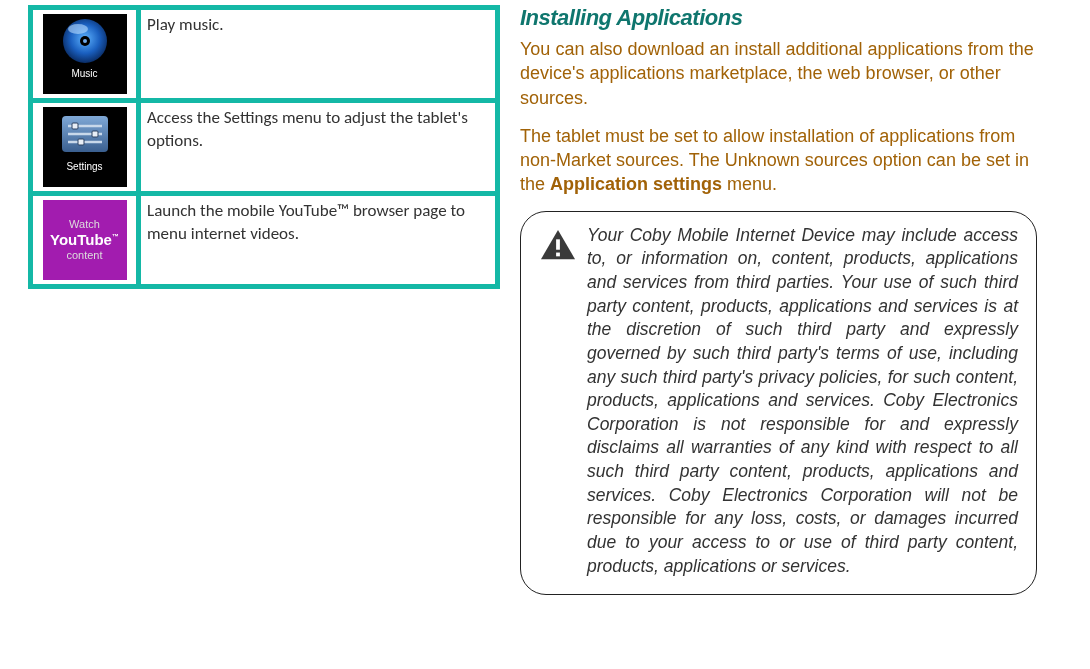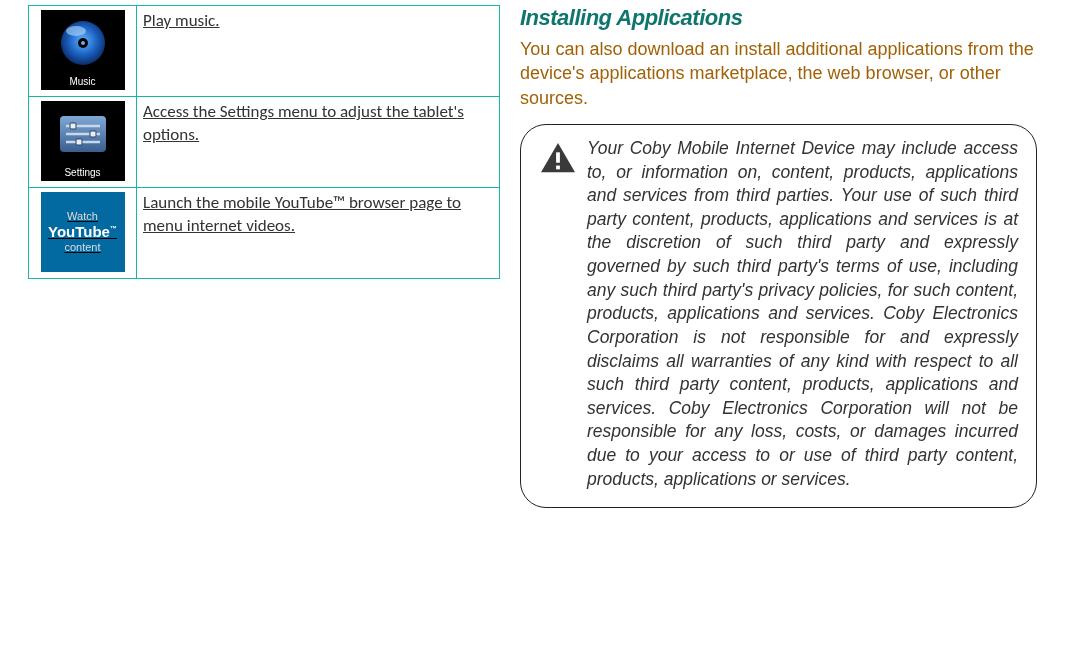--- a/index.html
+++ b/index.html
@@ -21,24 +21,23 @@
     }
     .right-col {
       width: 555px;
       padding: 5px 28px 5px 10px;
     }
     .app-table {
       border-collapse: collapse;
       width: 100%;
     }
     .app-table td {
-      border: 1px solid #14b8a6;
+      border: 5px solid #14b8a6;
       padding: 4px 6px;
       vertical-align: top;
-      text-decoration: underline;
     }
     .icon-cell {
       width: 108px;
       height: 91px;
       text-align: center;
       padding: 6px;
     }
     .desc-cell {
       font-size: 17px;
       color: #333;
@@ -47,24 +46,24 @@
     }
     .app-icon-wrap {
       width: 84px;
       height: 80px;
       background: #000;
       margin: 0 auto;
       display: flex;
       flex-direction: column;
       align-items: center;
       justify-content: space-between;
-      padding-bottom: 3px;
+      padding-bottom: 15px;
     }
     .app-icon-wrap.yt {
-      background: #0369a1;
+      background: #a21caf;
     }
     .icon-label {
       font-size: 10px;
       color: #fff;
       font-family: Arial, sans-serif;
     }
     h2.section-title {
       font-family: 'Arial Black', Arial, sans-serif;
       font-style: italic;
       font-weight: 900;
@@ -176,20 +175,23 @@
       </td>
       <td class="desc-cell">Launch the mobile YouTube™ browser page to menu internet videos.</td>
     </tr>
   </tbody>
     </table>
 </div>
 
 <div class="right-col">
   <h2 class="section-title">Installing Applications</h2>
   <p class="body-text">You can also download an install additional applications from the device's applications marketplace, the web browser, or other sources.</p>
+  <p class="body-text">
+    <span>The tablet must be set to allow installation of applications from non-Market sources. The Unknown sources option can be set in the </span><strong>Application settings</strong><span> menu.</span>
+  </p>
   <div class="notice-box">
     <svg class="warn-icon" viewBox="0 0 40 36">
       <path d="M20 2 L38 33 L2 33 Z" fill="#3a3a3a"></path>
       <rect x="18" y="12" width="4" height="11" fill="#fff"></rect>
       <rect x="18" y="26" width="4" height="4" fill="#fff"></rect>
     </svg>
     <div class="notice-text">Your Coby Mobile Internet Device may include access to, or information on, content, products, applications and services from third parties. Your use of such third party content, products, applications and services is at the discretion of such third party and expressly governed by such third party's terms of use, including any such third party's privacy policies, for such content, products, applications and services. Coby Electronics Corporation is not responsible for and expressly disclaims all warranties of any kind with respect to all such third party content, products, applications and services. Coby Electronics Corporation will not be responsible for any loss, costs, or damages incurred due to your access to or use of third party content, products, applications or services.</div>
   </div>
 </div>
 

